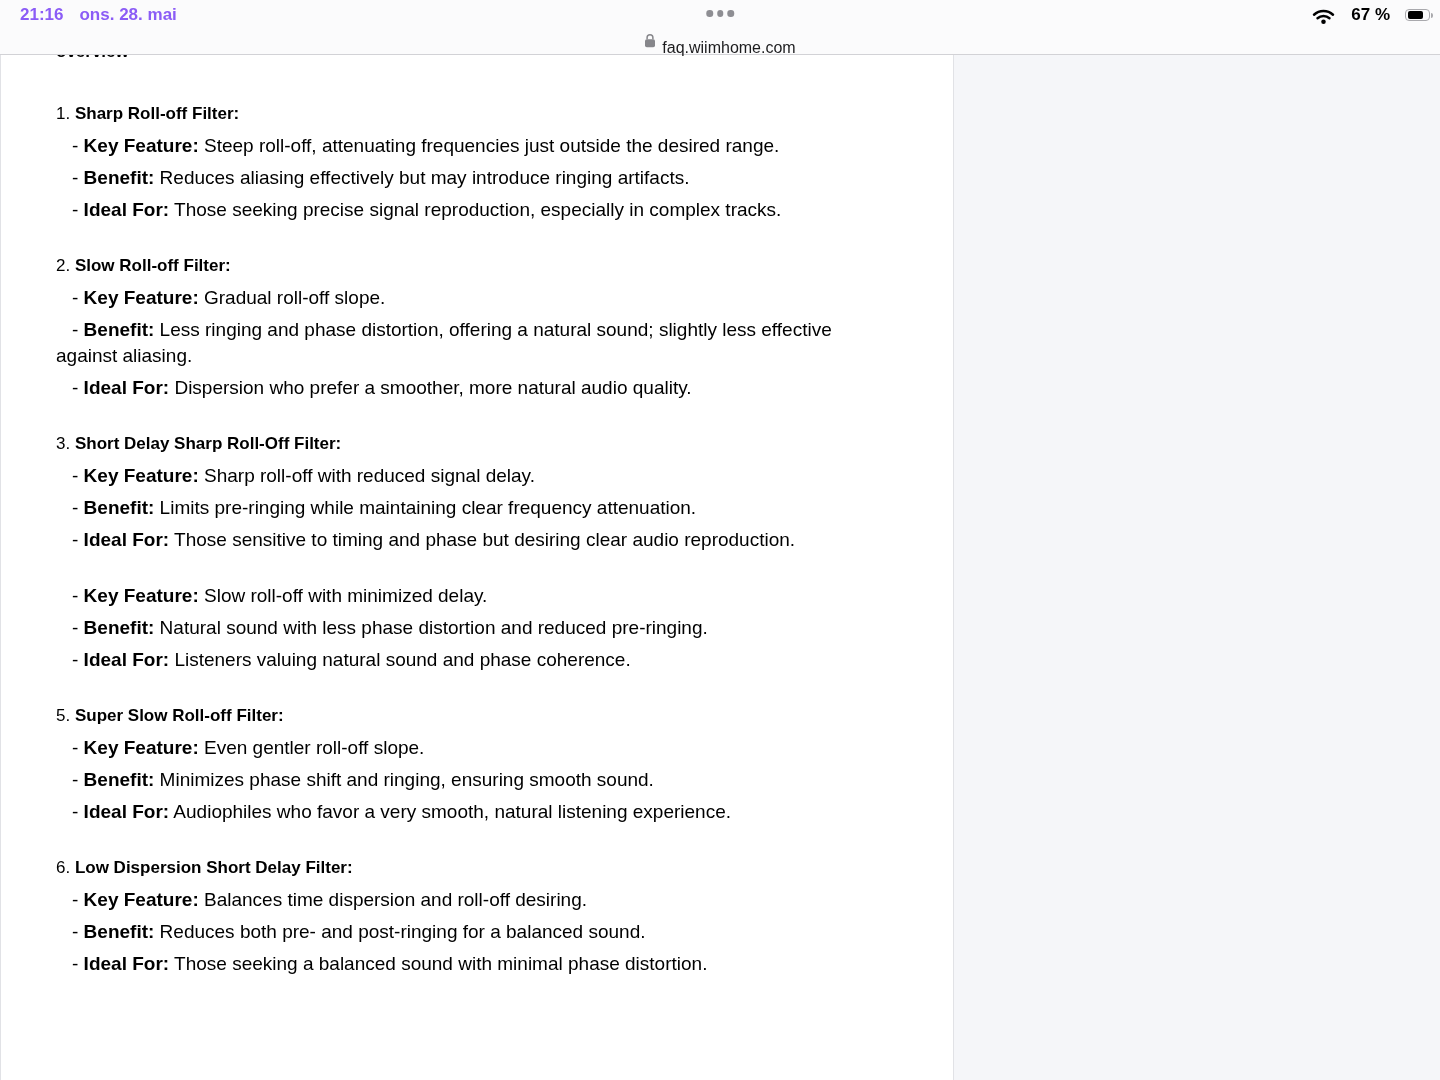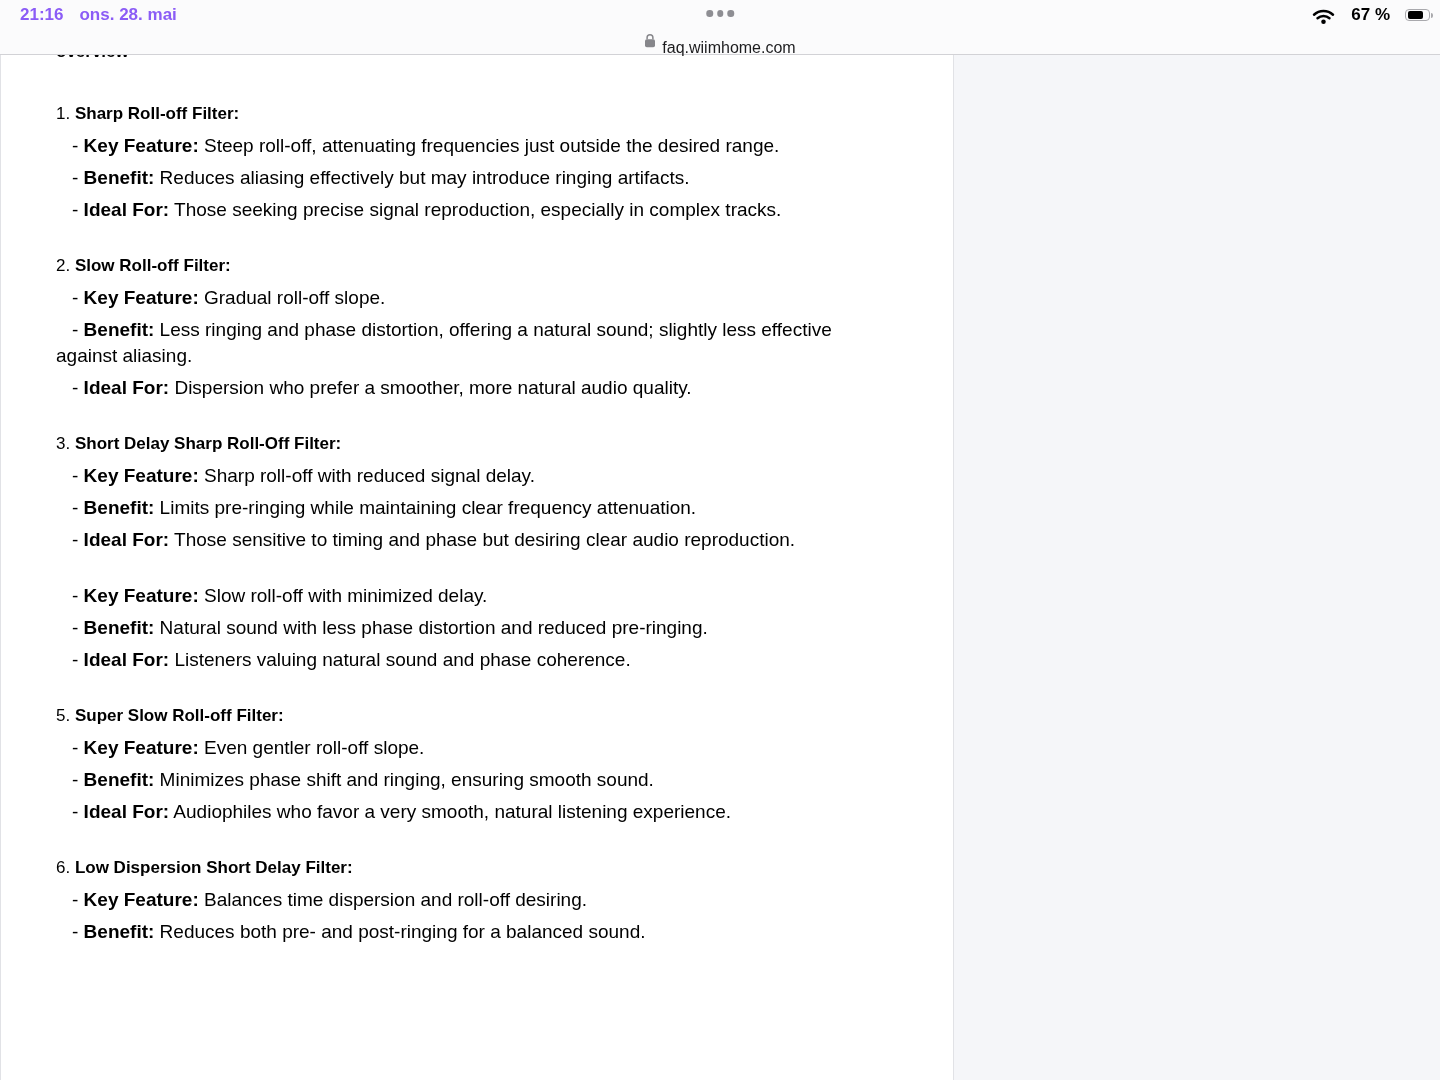--- a/index.html
+++ b/index.html
@@ -164,16 +164,17 @@
   <p class="bullet"><span class="dash">- </span><span class="lbl">Ideal For:</span><span class="txt"> Audiophiles who favor a very smooth, natural listening experience.</span></p>
 </div>
 
   <div class="section">
     <p class="head"><span class="num">6. </span><span class="ttl">Low Dispersion Short Delay Filter:</span></p>
 
   <p class="bullet"><span class="dash">- </span><span class="lbl">Key Feature:</span><span class="txt"> Balances time dispersion and roll-off desiring.</span></p>
 
   <p class="bullet"><span class="dash">- </span><span class="lbl">Benefit:</span><span class="txt"> Reduces both pre- and post-ringing for a balanced sound.</span></p>
 
+  <p class="bullet"><span class="dash">- </span><span class="lbl">Ideal For:</span><span class="txt"> Those seeking a balanced sound with minimal phase distortion.</span></p>
 </div>
 </div>
   </div>
 </div>
 
 </body></html>

